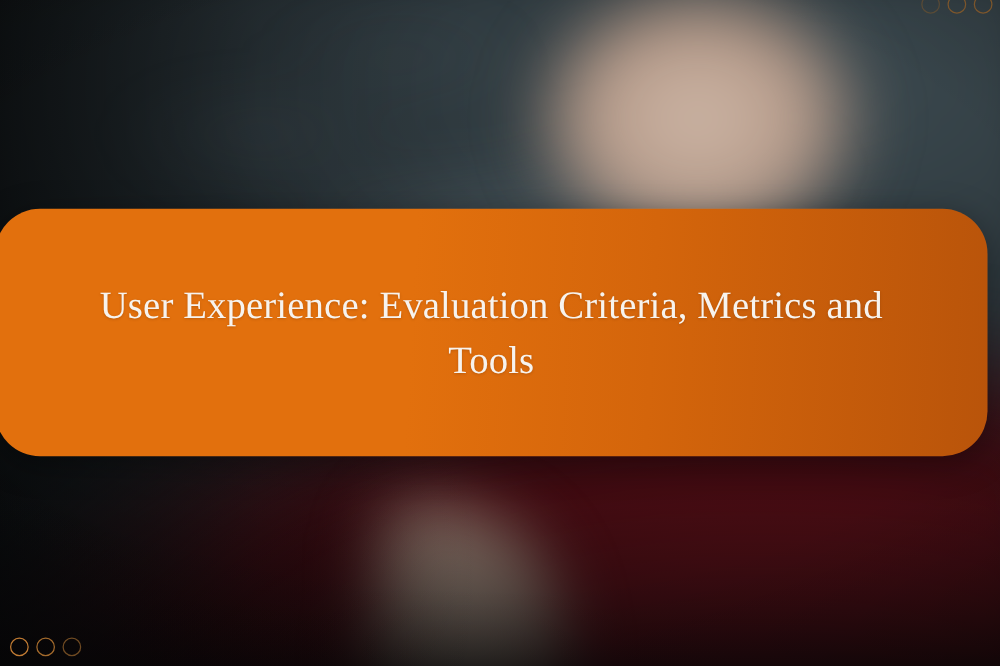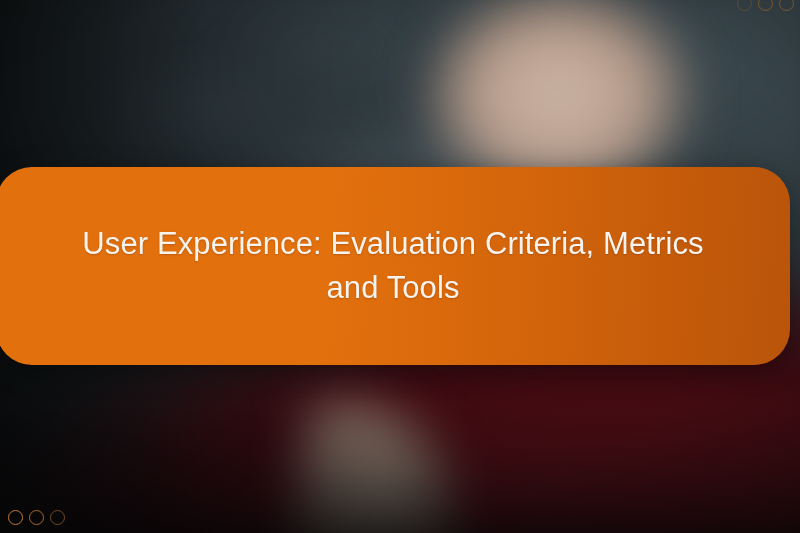--- a/index.html
+++ b/index.html
@@ -1,15 +1,15 @@
 <!DOCTYPE html>
 <html><head>
 <meta charset="utf-8">
 <style>
-  * { margin:0; padding:0; box-sizing:border-box; }
+  * { margin:0; padding:0; box-sizing:border-box;font-family:Liberation Serif, serif; }
 
   html, body {
     width:800px; height:533px;
     overflow:hidden;
     background:#000;
     font-family:"Liberation Sans", sans-serif;
   }
 
   #stage {
     position:relative;

